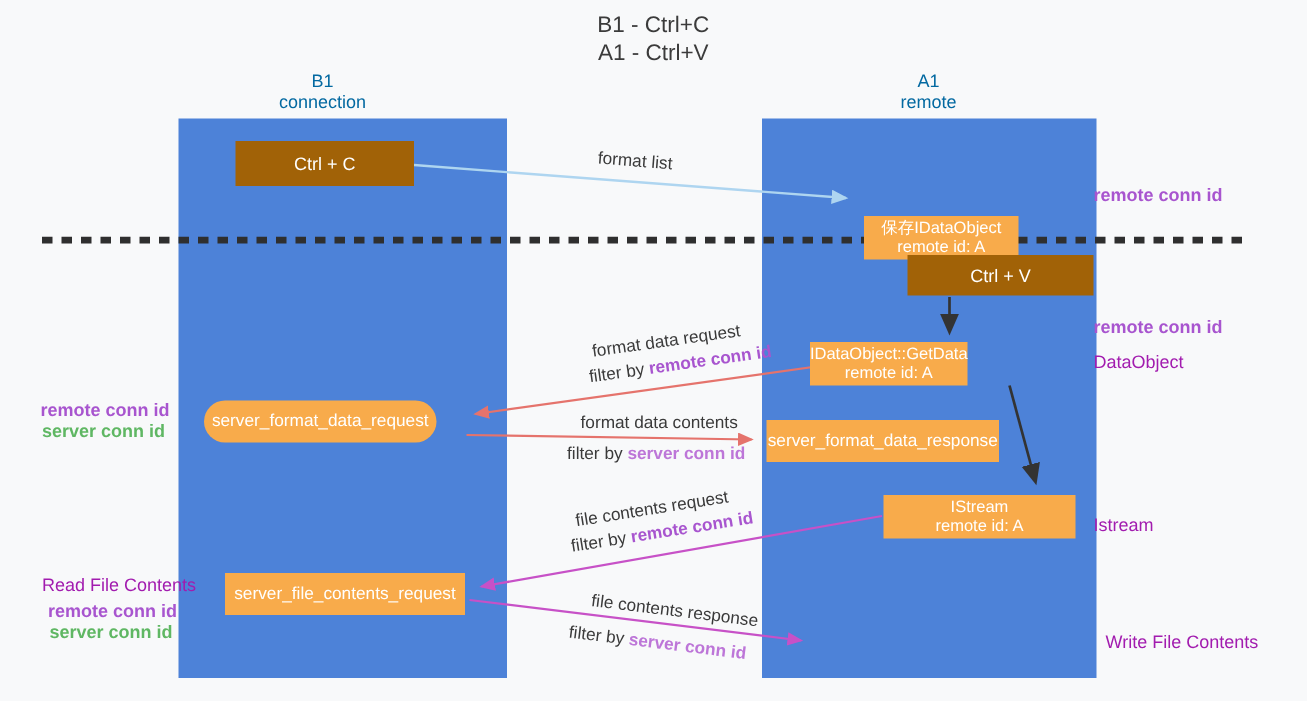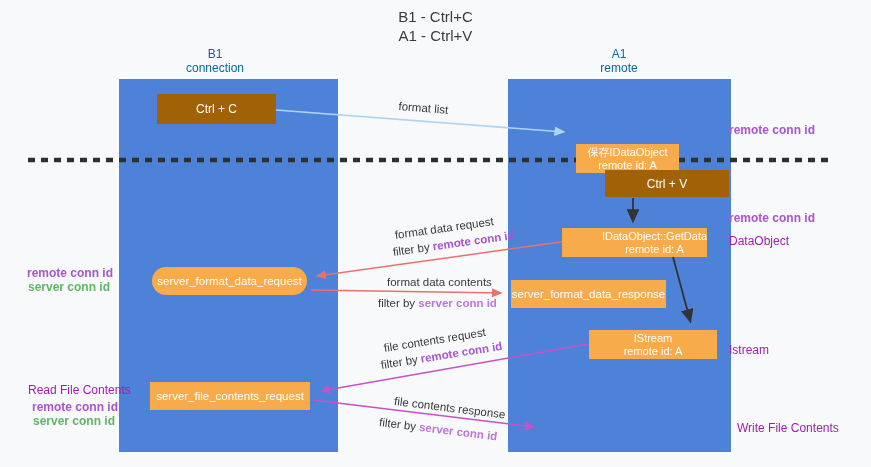--- a/index.html
+++ b/index.html
@@ -102,26 +102,26 @@
 
   <div class="abs node orange-node two-line" style="left:576px;top:119px;width:103px;height:29px;margin-top:25px;">
     <span>保存IDataObject</span>
     <span>remote id: A</span>
   </div>
 
   <div class="abs node green-node" style="left:605px;top:170px;width:124px;height:27px;">
     <span>Ctrl + V</span>
   </div>
 
-  <div class="abs node orange-node two-line" style="left:562px;top:228px;width:105px;height:29px;padding-left:40px;">
+  <div class="abs node orange-node two-line" style="left:540px;top:228px;width:105px;height:29px;">
     <span>IDataObject::GetData</span>
     <span>remote id: A</span>
   </div>
 
-  <div class="abs node orange-node one-line" style="left:152px;top:267px;width:155px;height:28px;border-radius:14px;">
+  <div class="abs node orange-node one-line" style="left:136px;top:267px;width:155px;height:28px;border-radius:14px;">
     <span>server_format_data_request</span>
   </div>
 
   <div class="abs node orange-node one-line" style="left:511px;top:280px;width:155px;height:28px;">
     <span>server_format_data_response</span>
   </div>
 
   <div class="abs node orange-node two-line" style="left:589px;top:330px;width:128px;height:29px;">
     <span>IStream</span>
     <span>remote id: A</span>

